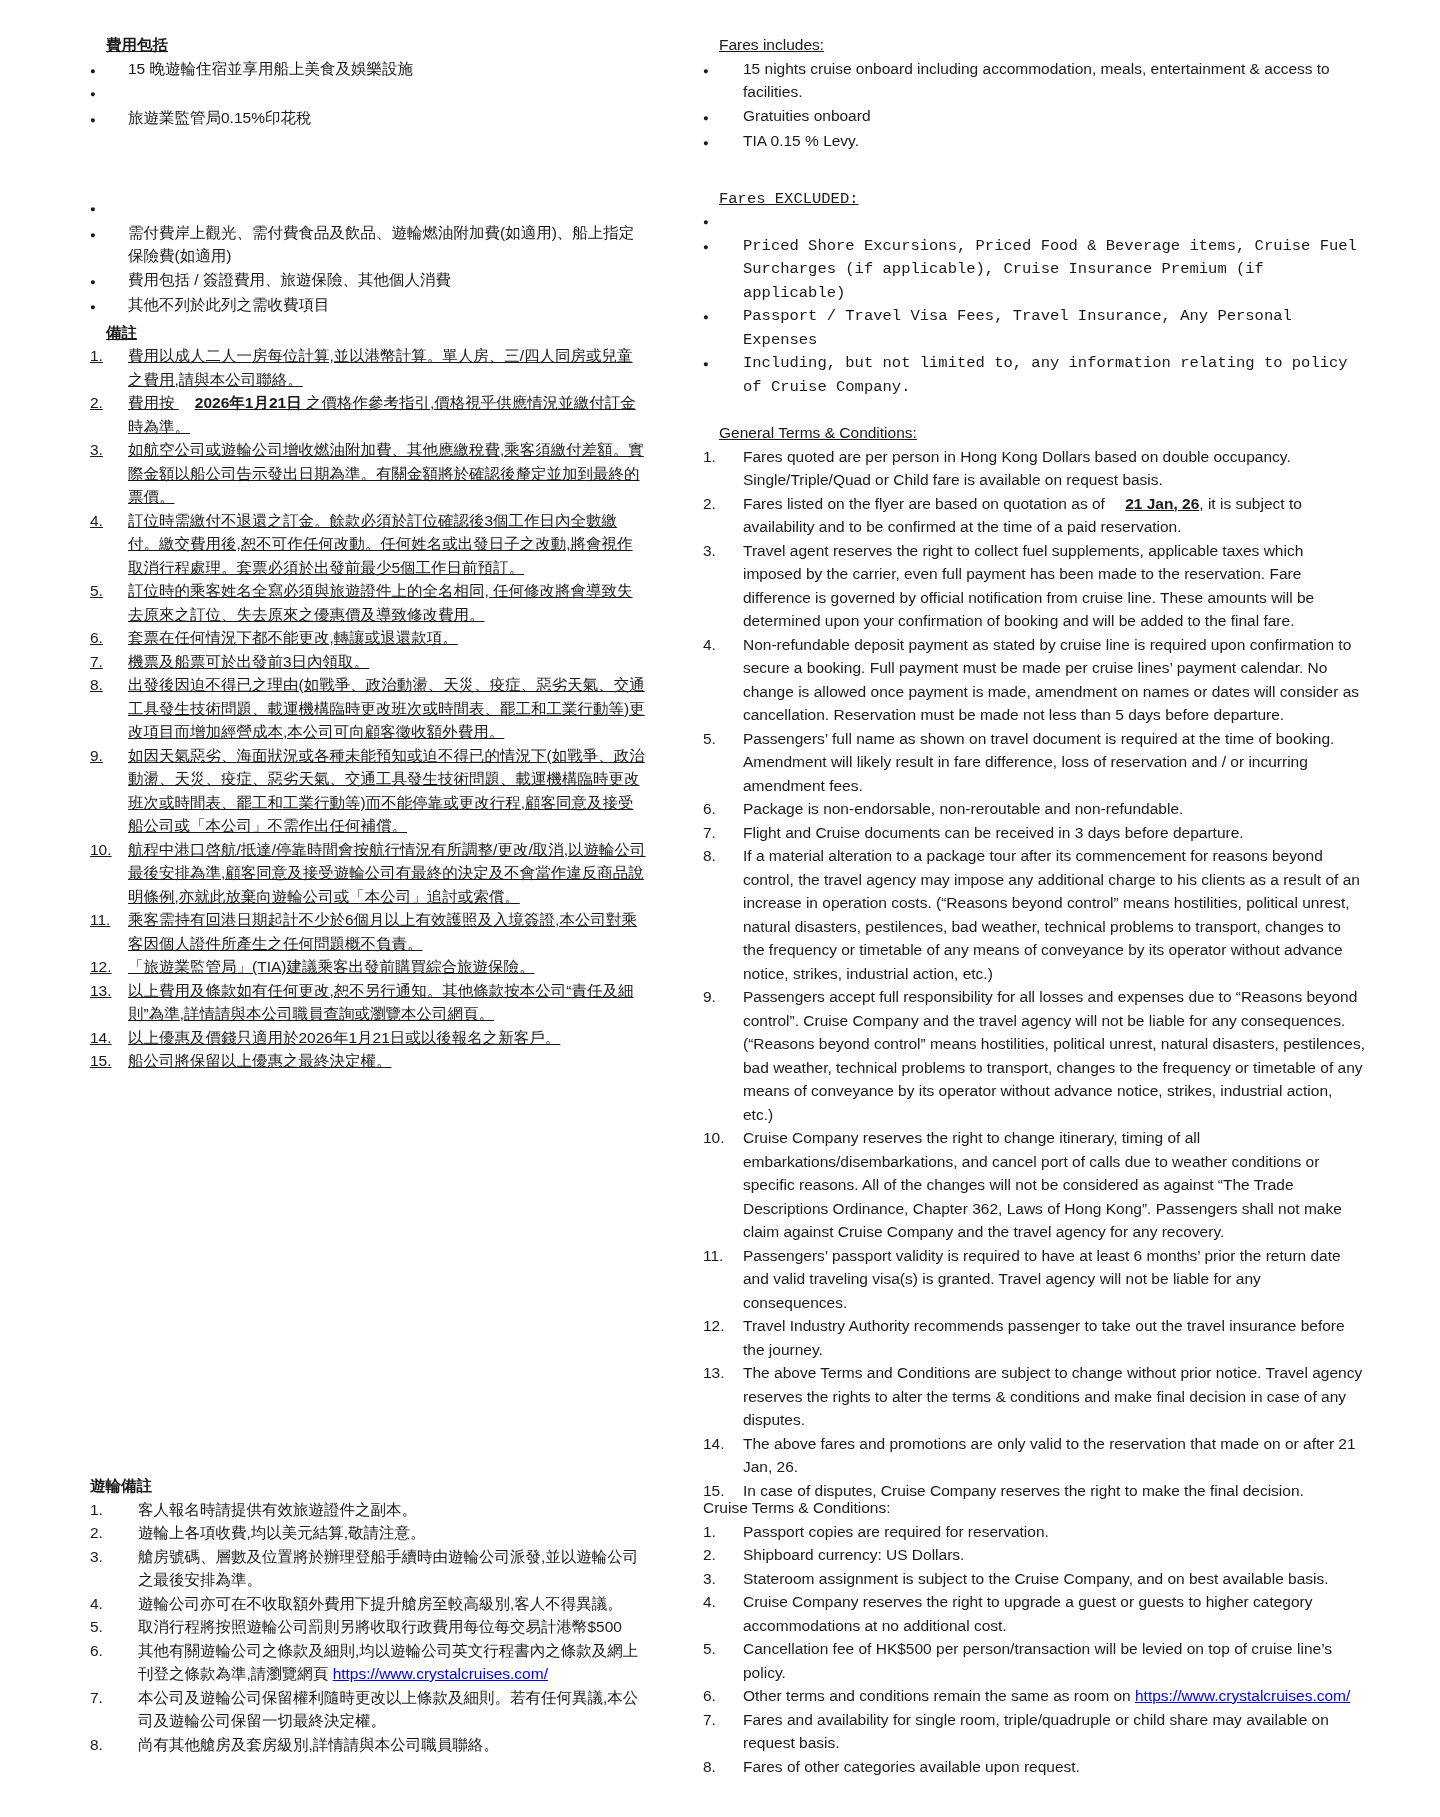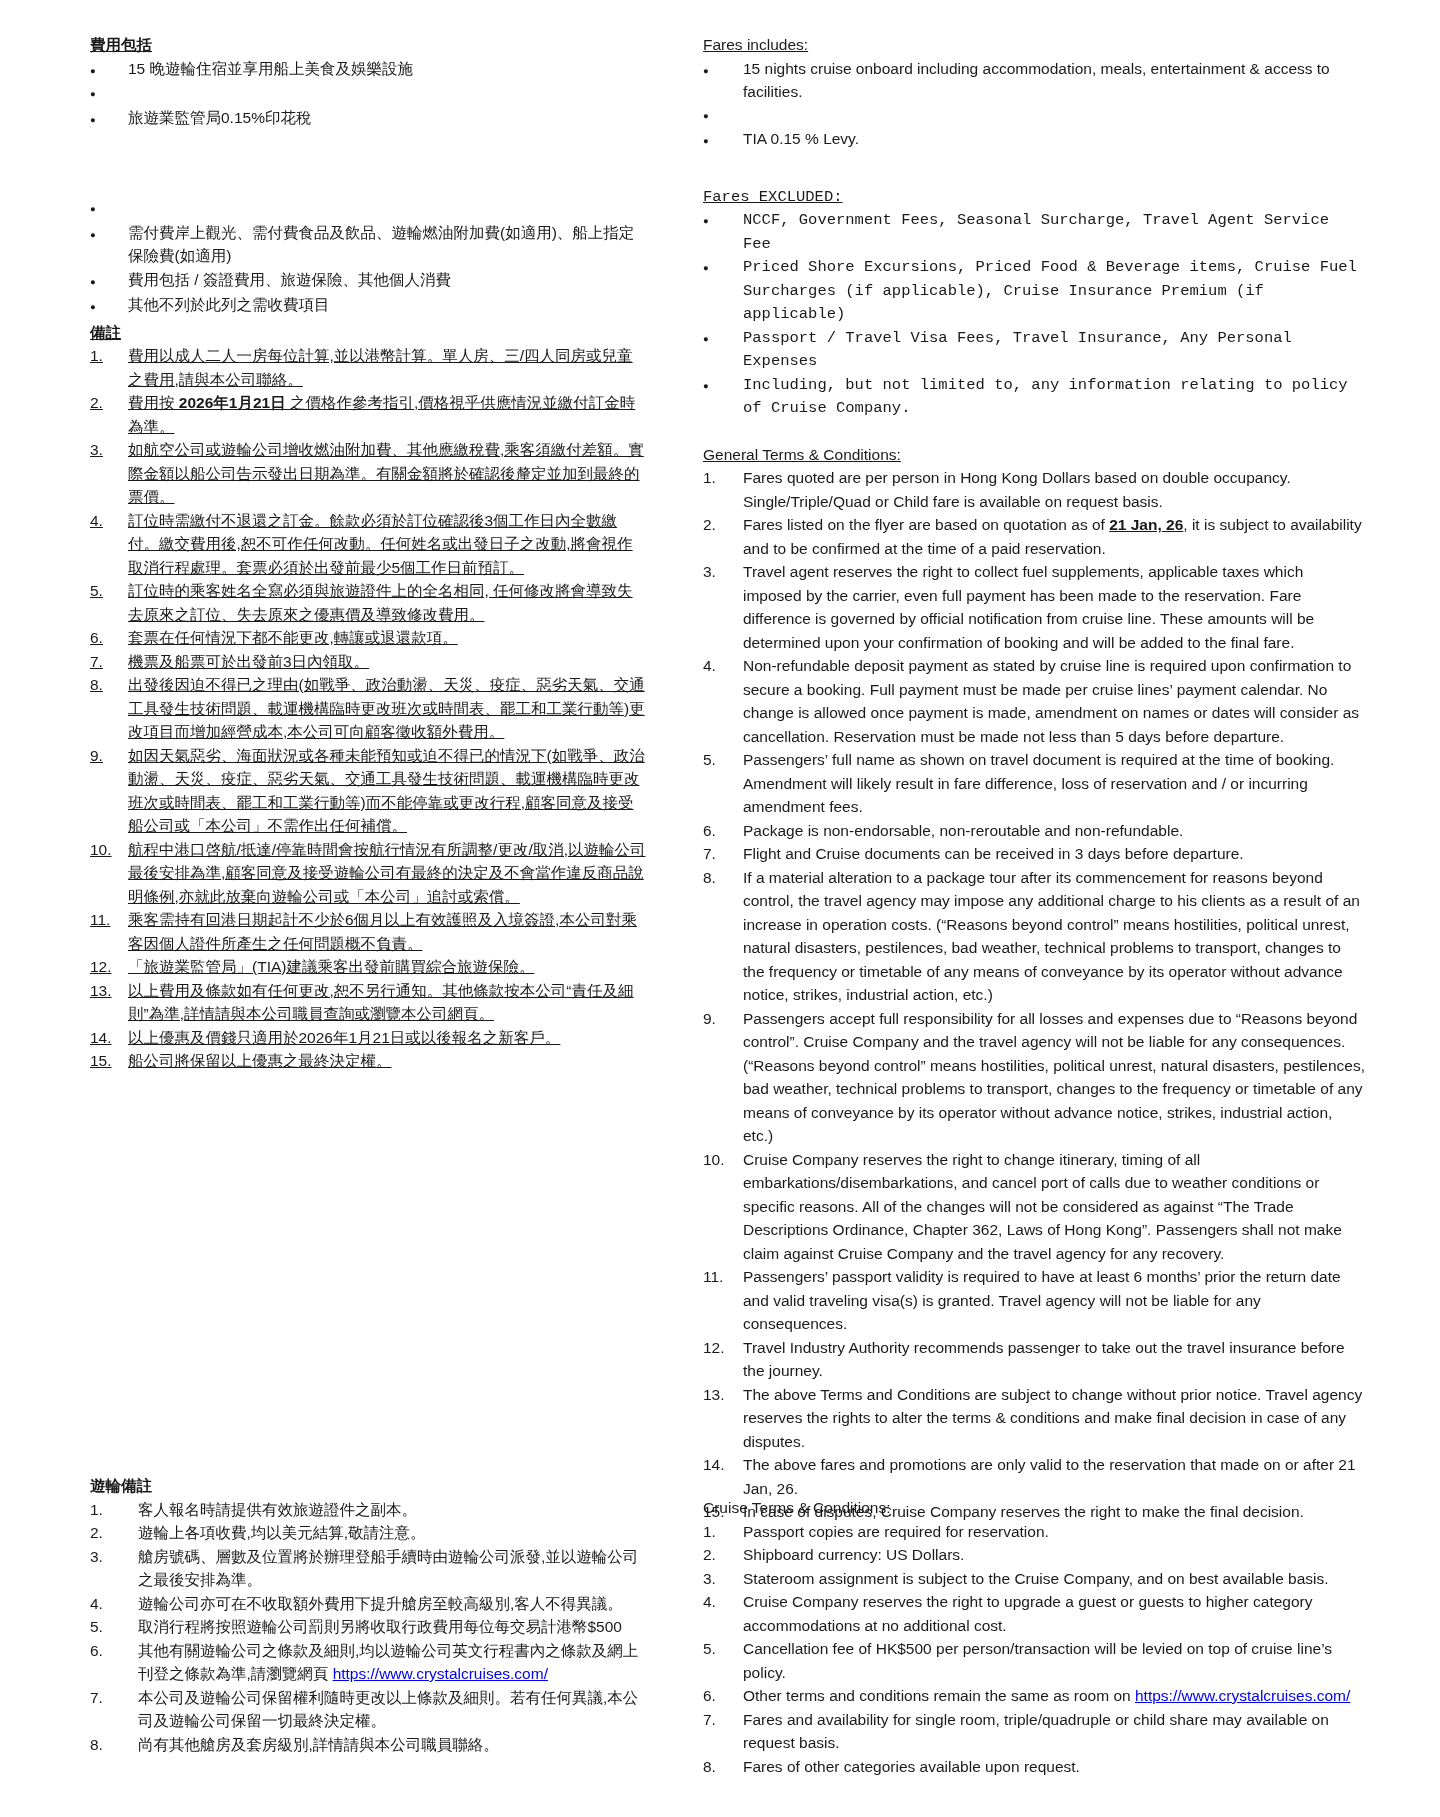--- a/index.html
+++ b/index.html
@@ -4,21 +4,21 @@
 <style>
   html,body { margin:0; padding:0; background:#ffffff; }
   #doc {
     position:relative; width:1440px; height:1817px; background:#ffffff;
     font-family:"Liberation Sans","DejaVu Sans",sans-serif;
     color:#1a1a1a; overflow:hidden;
   }
   .block { position:absolute; font-size:15.5px; line-height:23.5px; }
   .heading { white-space:pre-wrap; }
   .b { font-weight:bold; }
-  .u { text-decoration:underline; }
+  .u { text-decoration:underline;margin-left:16px; }
   .item { display:flex; align-items:baseline; }
   .marker { flex-shrink:0; flex-grow:0; }
   .marker.dot { font-size:9.5px; }
   .body { flex:1 1 auto; min-width:0; white-space:pre-wrap; }
   a.link { text-decoration:underline; cursor:pointer; }
 </style>
 </head>
 <body>
 
 <div id="doc" style="color: rgb(26, 26, 26); background: rgb(255, 255, 255);">
@@ -157,31 +157,31 @@
     </div>
     <div class="block" style="left: 703px; top: 33px; width: 663px;">
       <div>
         <div class="heading u">Fares includes:</div>
         <div class="item">
           <span class="marker dot" style="flex-basis: 40px;">●</span>
           <span class="body">15 nights cruise onboard including accommodation, meals, entertainment &amp; access to facilities.</span>
         </div>
         <div class="item">
           <span class="marker dot" style="flex-basis: 40px;">●</span>
+          <span class="body">Gratuities onboard</span>
         </div>
         <div class="item">
           <span class="marker dot" style="flex-basis: 40px;">●</span>
           <span class="body">TIA 0.15 % Levy.</span>
         </div>
       </div>
       <div style="margin-top: 33px; font-family: Liberation Mono, monospace;">
         <div class="heading u">Fares EXCLUDED:</div>
         <div class="item">
           <span class="marker dot" style="flex-basis: 40px;">●</span>
-          <span class="body">NCCF, Government Fees, Seasonal Surcharge, Travel Agent Service Fee</span>
         </div>
         <div class="item">
           <span class="marker dot" style="flex-basis: 40px;">●</span>
           <span class="body">Priced Shore Excursions, Priced Food &amp; Beverage items, Cruise Fuel Surcharges (if applicable), Cruise Insurance Premium (if applicable)</span>
         </div>
         <div class="item">
           <span class="marker dot" style="flex-basis: 40px;">●</span>
           <span class="body">Passport / Travel Visa Fees, Travel Insurance, Any Personal Expenses</span>
         </div>
         <div class="item">

